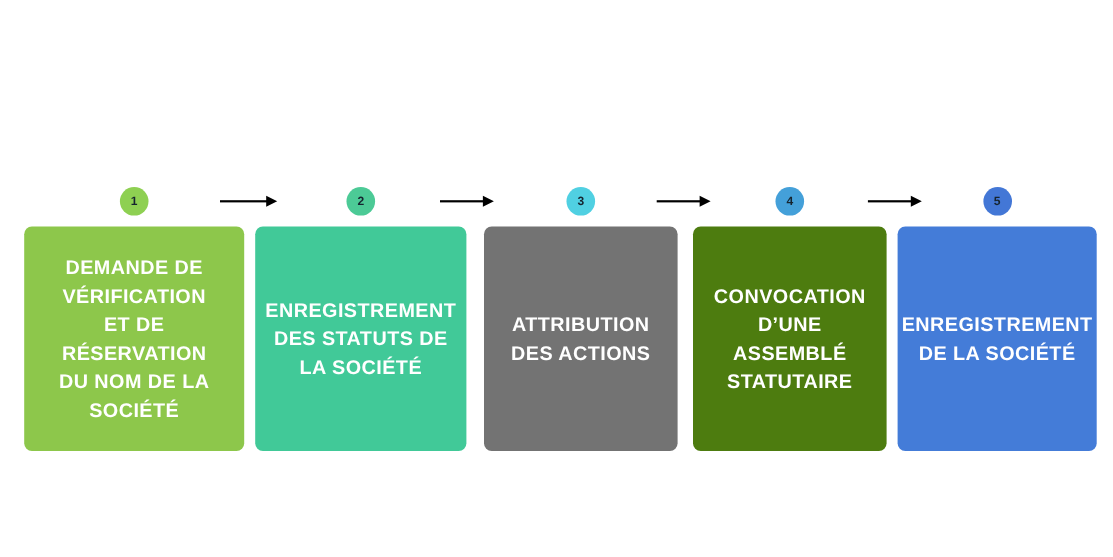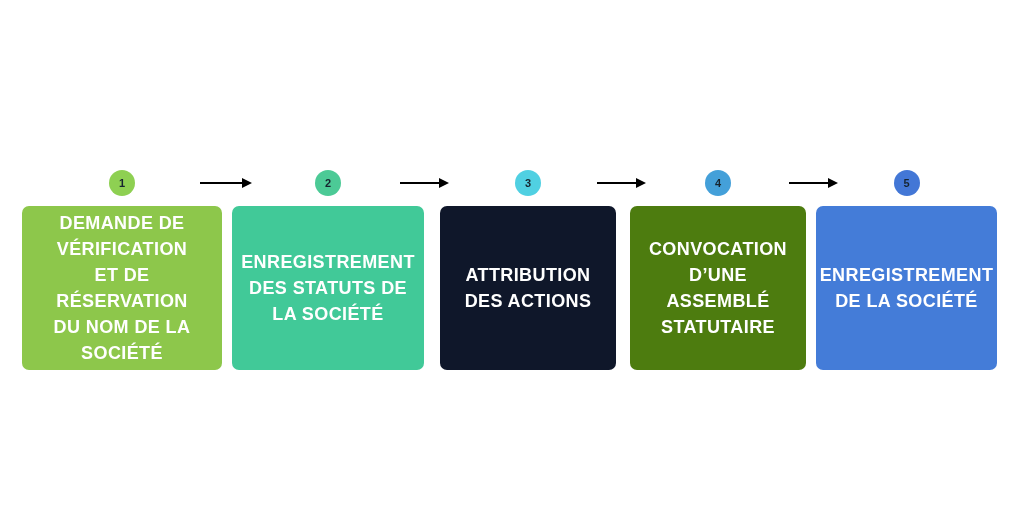--- a/index.html
+++ b/index.html
@@ -29,21 +29,21 @@
     align-items: center;
     justify-content: center;
     font-size: 11px;
     font-weight: bold;
   }
   .box {
     position: absolute;
     top: 36px;
     left: 0;
     right: 0;
-    height: 164px;
+    height: 204px;
     border-radius: 7px;
     display: flex;
     align-items: center;
     justify-content: center;
   }
   .label {
     white-space: pre-line;
     text-align: center;
     font-weight: bold;
     font-size: 18px;
@@ -96,21 +96,21 @@
     <div class="circle" style="background: rgb(76, 202, 150); color: rgb(22, 36, 47);">2</div>
     <div class="box" style="background: rgb(65, 201, 152);">
       <div class="label" style="color: rgb(255, 255, 255);">ENREGISTREMENT
 DES STATUTS DE
 LA SOCIÉTÉ</div>
     </div>
   </div>
 
   <div class="step step-3">
     <div class="circle" style="background: rgb(80, 208, 226); color: rgb(22, 36, 47);">3</div>
-    <div class="box" style="background: #0f172a;">
+    <div class="box" style="background: #737373;">
       <div class="label" style="color: rgb(255, 255, 255);">ATTRIBUTION
 DES ACTIONS</div>
     </div>
   </div>
 
   <div class="step step-4">
     <div class="circle" style="background: rgb(68, 160, 217); color: rgb(22, 36, 47);">4</div>
     <div class="box" style="background: #4d7c0f;">
       <div class="label" style="color: rgb(255, 255, 255);">CONVOCATION
 D’UNE

